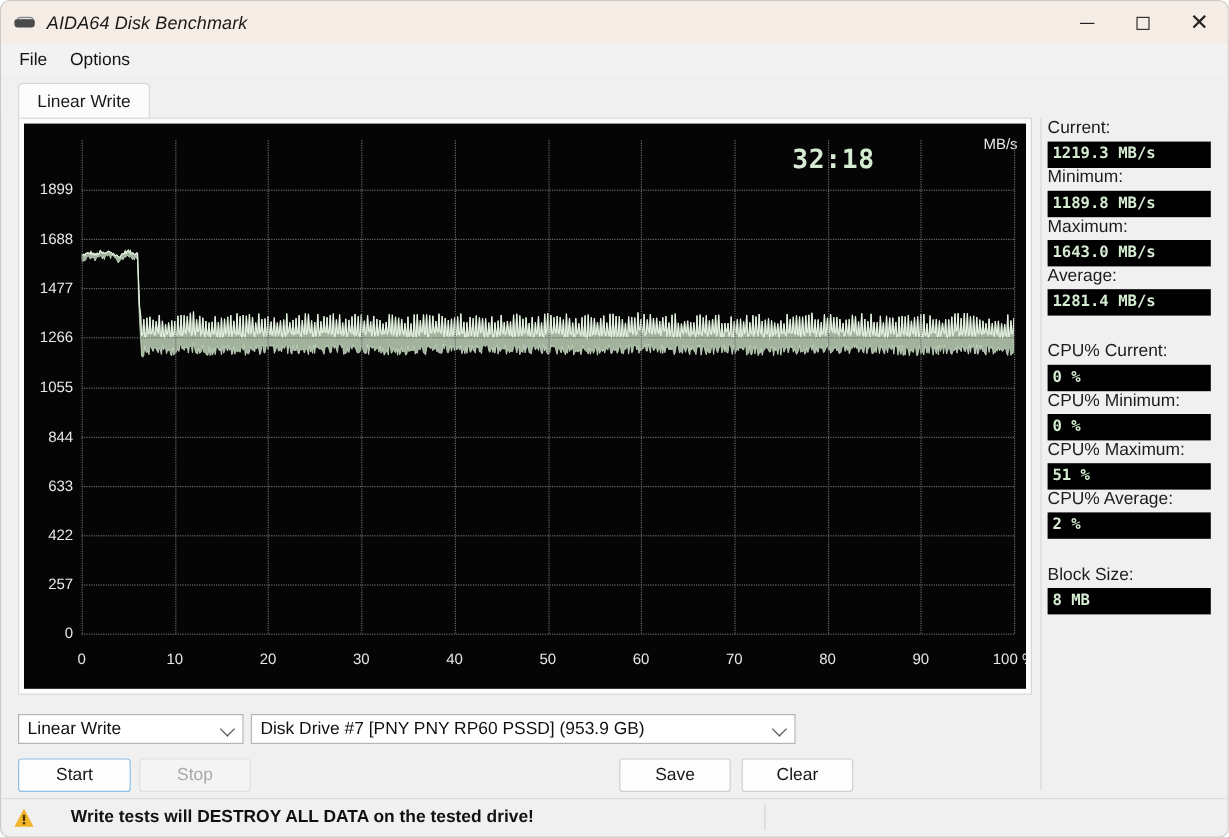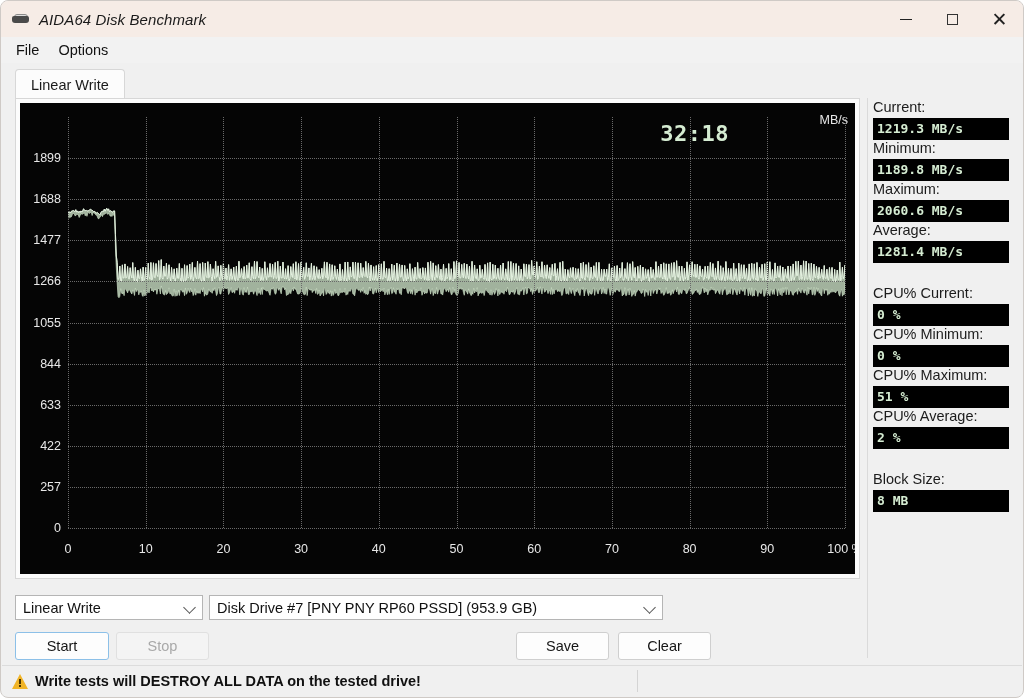--- a/index.html
+++ b/index.html
@@ -224,21 +224,21 @@
   #btn-stop  { left: 115px; top: 631px; width: 93px; color: #a8a8a8; background: #f4f4f4; border-color: #e0e0e0; }
   #btn-save  { left: 515px; top: 631px; width: 93px; }
   #btn-clear { left: 617px; top: 631px; width: 93px; }
 
   
   #statusbar {
     position: absolute; left: 1px; bottom: 1px;
     width: 1020px; height: 30px;
     background: #f0f0f0;
     border-top: 1px solid #dcdcdc;
-    display: flex; align-items: center;
+    display: flex; align-items: center; gap: 24px;
   }
   #status-sep {
     position: absolute; left: 635px; top: 4px;
     width: 1px; height: 22px; background: #d4d4d4;
   }
   #warn-icon {
     margin-left: 10px;
     width: 17px; height: 15px;
     position: relative; flex: none;
   }
@@ -362,21 +362,21 @@
       <div class="stat-block">
         <div class="stat-label">Current:</div>
         <div class="stat-value">1219.3 MB/s</div>
       </div>
       <div class="stat-block">
         <div class="stat-label">Minimum:</div>
         <div class="stat-value">1189.8 MB/s</div>
       </div>
       <div class="stat-block">
         <div class="stat-label">Maximum:</div>
-        <div class="stat-value">2060.6 MB/s</div>
+        <div class="stat-value">1643.0 MB/s</div>
       </div>
       <div class="stat-block">
         <div class="stat-label">Average:</div>
         <div class="stat-value">1281.4 MB/s</div>
       </div>
       <div class="stat-block gap">
         <div class="stat-label">CPU% Current:</div>
         <div class="stat-value">0 %</div>
       </div>
       <div class="stat-block">

